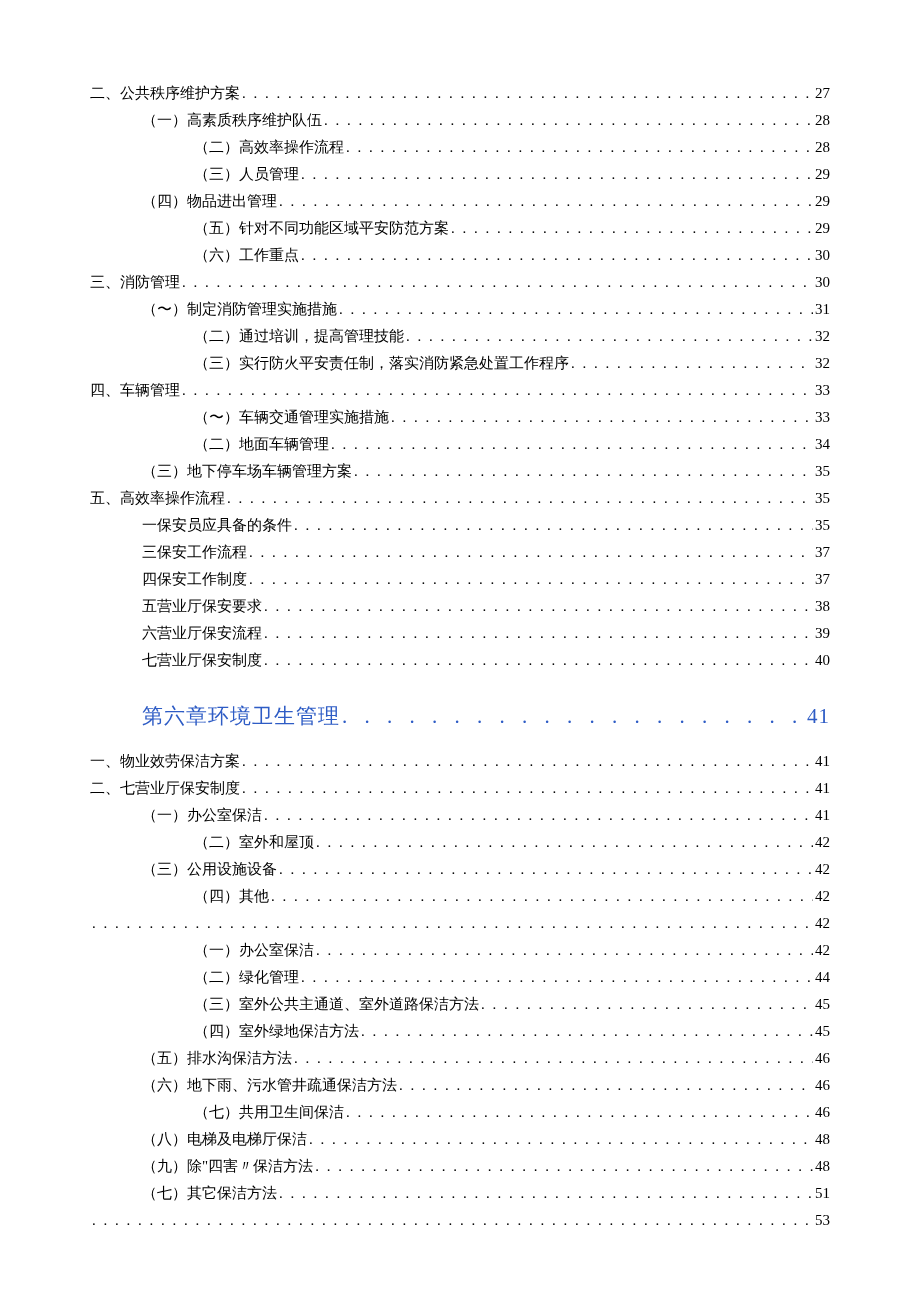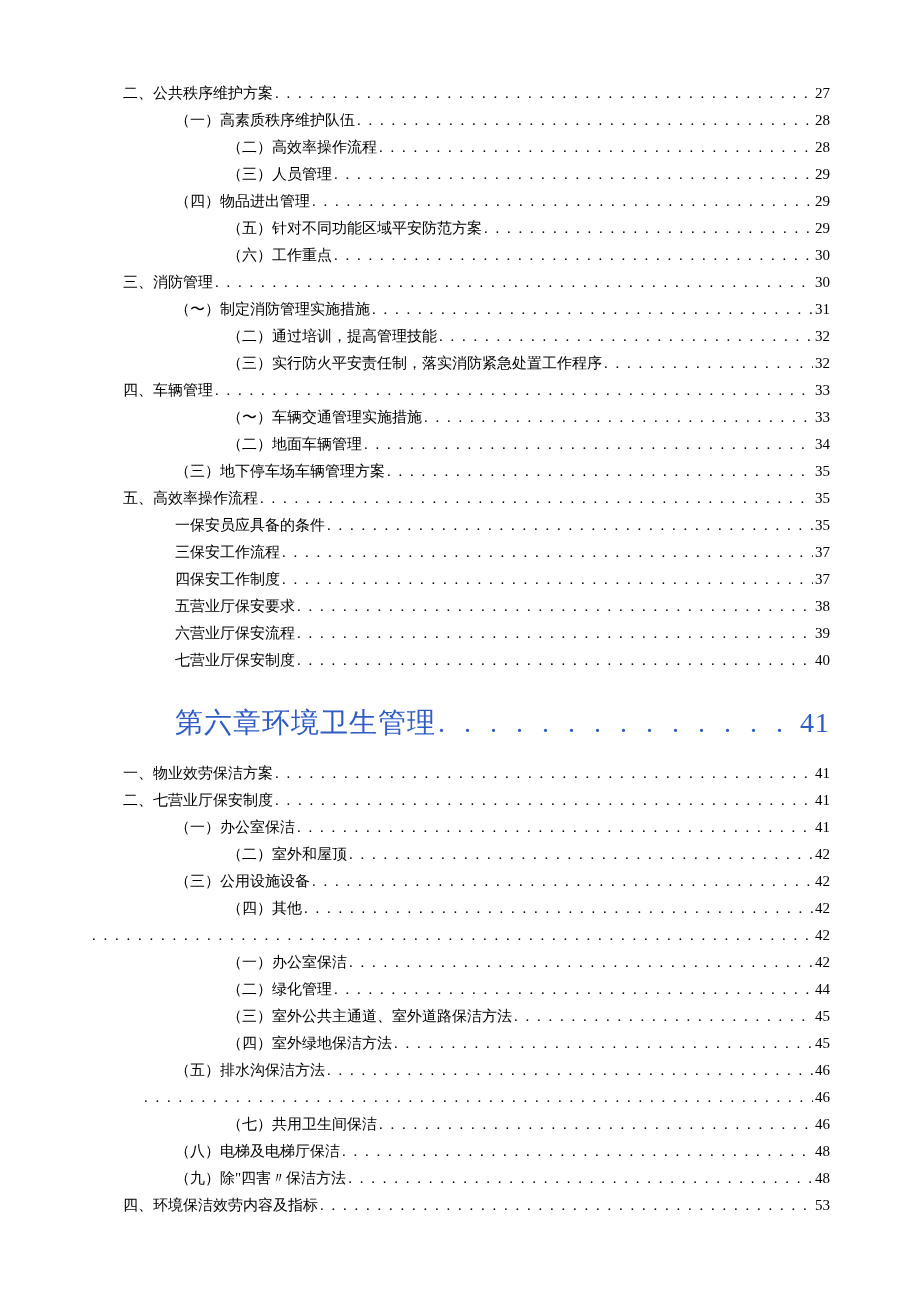--- a/index.html
+++ b/index.html
@@ -16,39 +16,38 @@
     font-size: 15px;
     line-height: 1.8;
   }
   .toc-row {
     display: flex;
     align-items: baseline;
     white-space: nowrap;
   }
   .toc-label {
     flex: 0 0 auto;
-    margin-left: 33px;
   }
   .toc-dots {
     flex: 1 1 auto;
     overflow: hidden;
     letter-spacing: 2px;
     margin: 0 2px;
   }
   .toc-dots::after {
     content: ". . . . . . . . . . . . . . . . . . . . . . . . . . . . . . . . . . . . . . . . . . . . . . . . . . . . . . . . . . . . . . . . . . . . . . . . . . . . . . . . . . . . . . . . . . . . . . . . . . . . . . . . . . . . . . . . . . . . . . . . . . . . . . . . . . . . . . . . . . . . . . . . . . . . . .";
   }
   .toc-page {
     flex: 0 0 auto;
   }
   .indent-0 { padding-left: 0; }
   .indent-1 { padding-left: 52px; justify-content: flex-end; }
   .indent-2 { padding-left: 104px; }
   .chapter {
-    font-size: 28px;
+    font-size: 21px;
     color: #2e5cc5;
     font-family: "SimSun", "宋体", serif;
     margin: 24px 0 12px 52px;
     letter-spacing: 1px;
   }
   .chapter .toc-dots::after {
     letter-spacing: 6px;
   }
 </style>
 </head>
@@ -223,36 +222,41 @@
       <span class="toc-label">（四）室外绿地保洁方法</span>
       <span class="toc-dots"></span>
       <span class="toc-page">45</span>
     </div>
     <div class="toc-row indent-1">
       <span class="toc-label">（五）排水沟保洁方法</span>
       <span class="toc-dots"></span>
       <span class="toc-page">46</span>
     </div>
     <div class="toc-row indent-1">
+      <span class="toc-label">（六）地下雨、污水管井疏通保洁方法</span>
       <span class="toc-dots"></span>
       <span class="toc-page">46</span>
     </div>
     <div class="toc-row indent-2">
       <span class="toc-label">（七）共用卫生间保洁</span>
       <span class="toc-dots"></span>
       <span class="toc-page">46</span>
     </div>
     <div class="toc-row indent-1">
       <span class="toc-label">（八）电梯及电梯厅保洁</span>
       <span class="toc-dots"></span>
       <span class="toc-page">48</span>
     </div>
     <div class="toc-row indent-1">
       <span class="toc-label">（九）除"四害〃保洁方法</span>
       <span class="toc-dots"></span>
       <span class="toc-page">48</span>
     </div>
-    <div class="toc-row indent-0">
-      <span class="toc-label">四、环境保洁效劳内容及指标</span>
+    <div class="toc-row indent-1">
+      <span class="toc-label">（七）其它保洁方法</span>
+      <span class="toc-dots"></span>
+      <span class="toc-page">51</span>
+    </div>
+    <div class="toc-row indent-0">
       <span class="toc-dots"></span>
       <span class="toc-page">53</span>
     </div>
   </div>
 
 </body></html>

